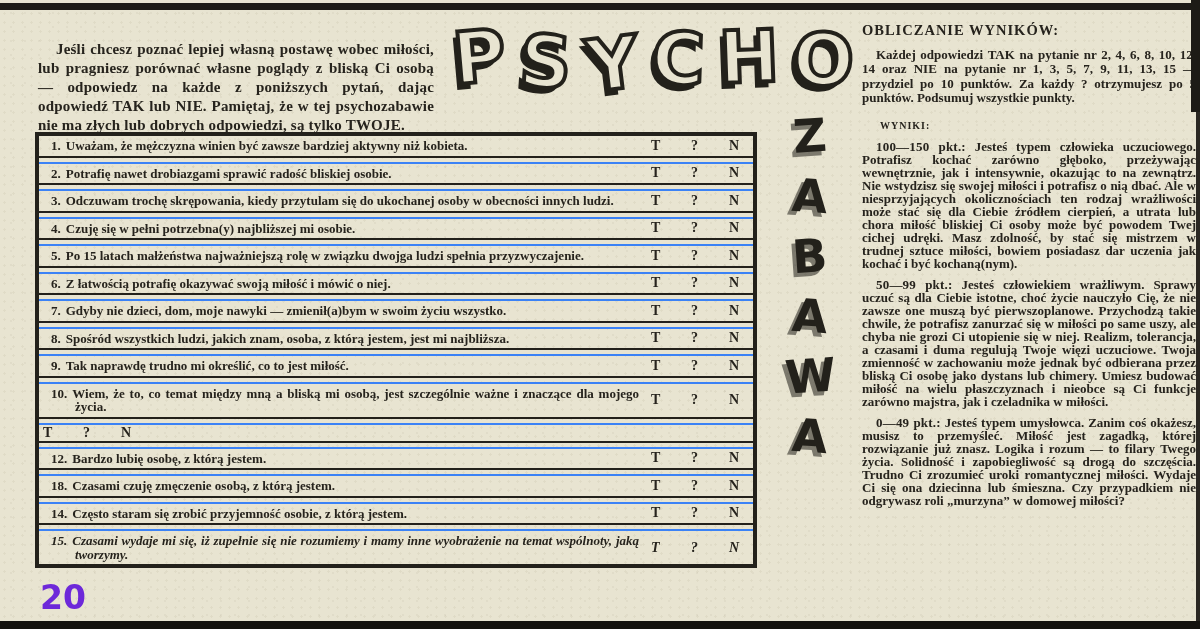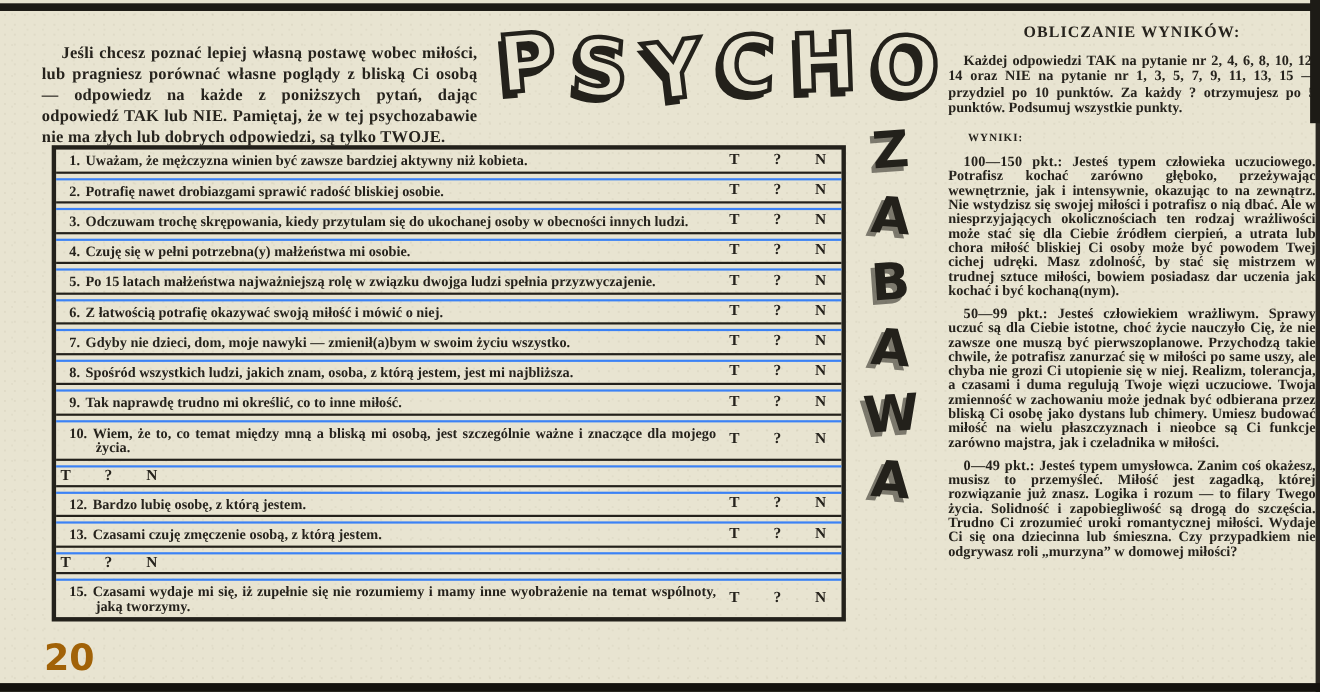--- a/index.html
+++ b/index.html
@@ -44,50 +44,50 @@
   }
   .vtitle span{
     font-family:"DejaVu Sans",sans-serif;font-weight:900;font-size:46px;line-height:44px;
     color:#23211b;text-shadow:-4px 4px 0 rgba(35,33,27,0.55);
   }
   .vtitle span:nth-child(odd){transform:rotate(-4deg);}
   .vtitle span:nth-child(even){transform:rotate(4deg);}
 
   .quiz-table{
     position:absolute;left:35px;top:132px;width:722px;
-    border:4px solid #23211b;box-sizing:border-box;margin-left:12px;
+    border:4px solid #23211b;box-sizing:border-box;
   }
   .q-row{
     display:flex;align-items:center;
     border-top:2px solid #3b82f6;border-bottom:2px solid #23211b;margin-top:4px;
   }
   .q-row:first-child{border-top:none;margin-top:0;}
-  .q-row:last-child{border-bottom:none;}
+  .q-row:last-child{border-bottom:none;font-style:italic;}
   .q-text{
     flex:1;font-size:13px;line-height:13.5px;font-weight:bold;
     text-align:justify;padding:3px 8px 3px 36px;text-indent:-24px;
   }
   .q-num{padding-right:5px;}
   .q-answers{
     width:106px;flex-shrink:0;display:flex;justify-content:space-between;
     padding:0 14px 0 4px;box-sizing:border-box;
     font-weight:bold;font-size:14px;
   }
   .q-answers .ans{cursor:default;}
 
   .results-col{position:absolute;left:862px;top:22px;width:334px;font-weight:bold;}
-  .res-heading{font-size:14.5px;letter-spacing:1px;margin:0 0 9px 0;text-align:center;}
+  .res-heading{font-size:14.5px;letter-spacing:1px;margin:0 0 9px 0;}
   .scoring-text{font-size:13px;line-height:14.3px;text-align:justify;text-indent:14px;margin:0 0 15px 0;}
   .res-heading2{font-size:10px;letter-spacing:1px;margin:0 0 9px 18px;}
   .res{font-size:13px;line-height:13px;text-align:justify;text-indent:14px;margin:0 0 8px 0;}
   .res b{letter-spacing:0.2px;}
 
   .page-number{
     position:absolute;left:40px;top:578px;
-    font-family:"DejaVu Sans",sans-serif;font-weight:900;font-size:33px;color:#a16207;
+    font-family:"DejaVu Sans",sans-serif;font-weight:900;font-size:33px;color:#6d28d9;
   }
 </style>
 </head>
 <body>
 
 <div class="bar-top"></div>
 
 <p class="intro">Jeśli chcesz poznać lepiej własną postawę wobec miłości, lub pragniesz porównać własne poglądy z bliską Ci osobą — odpowiedz na każde z poniższych pytań, dając odpowiedź TAK lub NIE. Pamiętaj, że w tej psychozabawie nie ma złych lub dobrych odpowiedzi, są tylko TWOJE.</p>
 
 <div class="title" id="title"><span>P</span><span>S</span><span>Y</span><span>C</span><span>H</span><span>O</span></div>
@@ -123,21 +123,21 @@
   <div class="q-row">
     <div class="q-text"><span class="q-num">3.</span><span class="q-body">Odczuwam trochę skrępowania, kiedy przytulam się do ukochanej osoby w obecności innych ludzi.</span></div>
     <div class="q-answers">
       <span class="ans">T</span>
       <span class="ans">?</span>
       <span class="ans">N</span>
     </div>
   </div>
 
   <div class="q-row">
-    <div class="q-text"><span class="q-num">4.</span><span class="q-body">Czuję się w pełni potrzebna(y) małżeństwa mi osobie.</span></div>
+    <div class="q-text"><span class="q-num">4.</span><span class="q-body">Czuję się w pełni potrzebna(y) najbliższej mi osobie.</span></div>
     <div class="q-answers">
       <span class="ans">T</span>
       <span class="ans">?</span>
       <span class="ans">N</span>
     </div>
   </div>
 
   <div class="q-row">
     <div class="q-text"><span class="q-num">5.</span><span class="q-body">Po 15 latach małżeństwa najważniejszą rolę w związku dwojga ludzi spełnia przyzwyczajenie.</span></div>
     <div class="q-answers">
@@ -168,21 +168,21 @@
   <div class="q-row">
     <div class="q-text"><span class="q-num">8.</span><span class="q-body">Spośród wszystkich ludzi, jakich znam, osoba, z którą jestem, jest mi najbliższa.</span></div>
     <div class="q-answers">
       <span class="ans">T</span>
       <span class="ans">?</span>
       <span class="ans">N</span>
     </div>
   </div>
 
   <div class="q-row">
-    <div class="q-text"><span class="q-num">9.</span><span class="q-body">Tak naprawdę trudno mi określić, co to inne miłość.</span></div>
+    <div class="q-text"><span class="q-num">9.</span><span class="q-body">Tak naprawdę trudno mi określić, co to jest miłość.</span></div>
     <div class="q-answers">
       <span class="ans">T</span>
       <span class="ans">?</span>
       <span class="ans">N</span>
     </div>
   </div>
 
   <div class="q-row">
     <div class="q-text"><span class="q-num">10.</span><span class="q-body">Wiem, że to, co temat między mną a bliską mi osobą, jest szczególnie ważne i znaczące dla mojego życia.</span></div>
     <div class="q-answers">
@@ -203,29 +203,30 @@
   <div class="q-row">
     <div class="q-text"><span class="q-num">12.</span><span class="q-body">Bardzo lubię osobę, z którą jestem.</span></div>
     <div class="q-answers">
       <span class="ans">T</span>
       <span class="ans">?</span>
       <span class="ans">N</span>
     </div>
   </div>
 
   <div class="q-row">
-    <div class="q-text"><span class="q-num">13.</span><span class="q-body">Czasami czuję zmęczenie osobą, z którą jestem.</span></div>
-    <div class="q-answers">
-      <span class="ans">T</span>
-      <span class="ans">?</span>
-      <span class="ans">N</span>
-    </div>
-  </div>
-
-  <div class="q-row">
+    <div class="q-text"><span class="q-num">18.</span><span class="q-body">Czasami czuję zmęczenie osobą, z którą jestem.</span></div>
+    <div class="q-answers">
+      <span class="ans">T</span>
+      <span class="ans">?</span>
+      <span class="ans">N</span>
+    </div>
+  </div>
+
+  <div class="q-row">
+    <div class="q-text"><span class="q-num">14.</span><span class="q-body">Często staram się zrobić przyjemność osobie, z którą jestem.</span></div>
     <div class="q-answers">
       <span class="ans">T</span>
       <span class="ans">?</span>
       <span class="ans">N</span>
     </div>
   </div>
 
   <div class="q-row">
     <div class="q-text"><span class="q-num">15.</span><span class="q-body">Czasami wydaje mi się, iż zupełnie się nie rozumiemy i mamy inne wyobrażenie na temat wspólnoty, jaką tworzymy.</span></div>
     <div class="q-answers">

